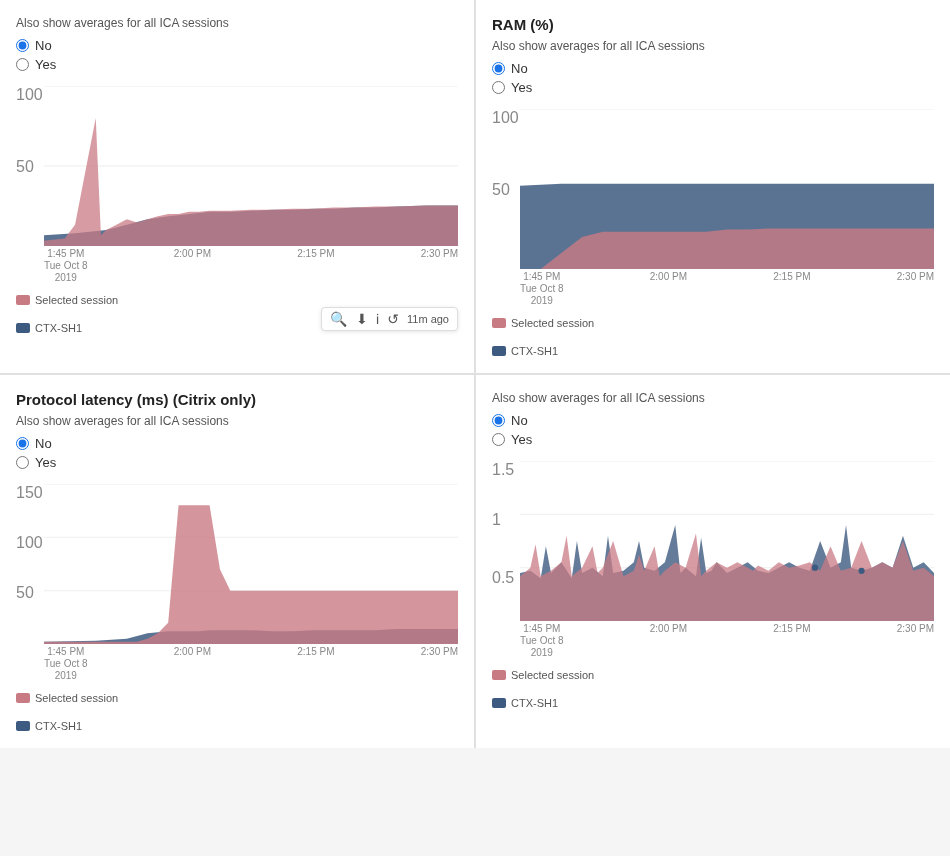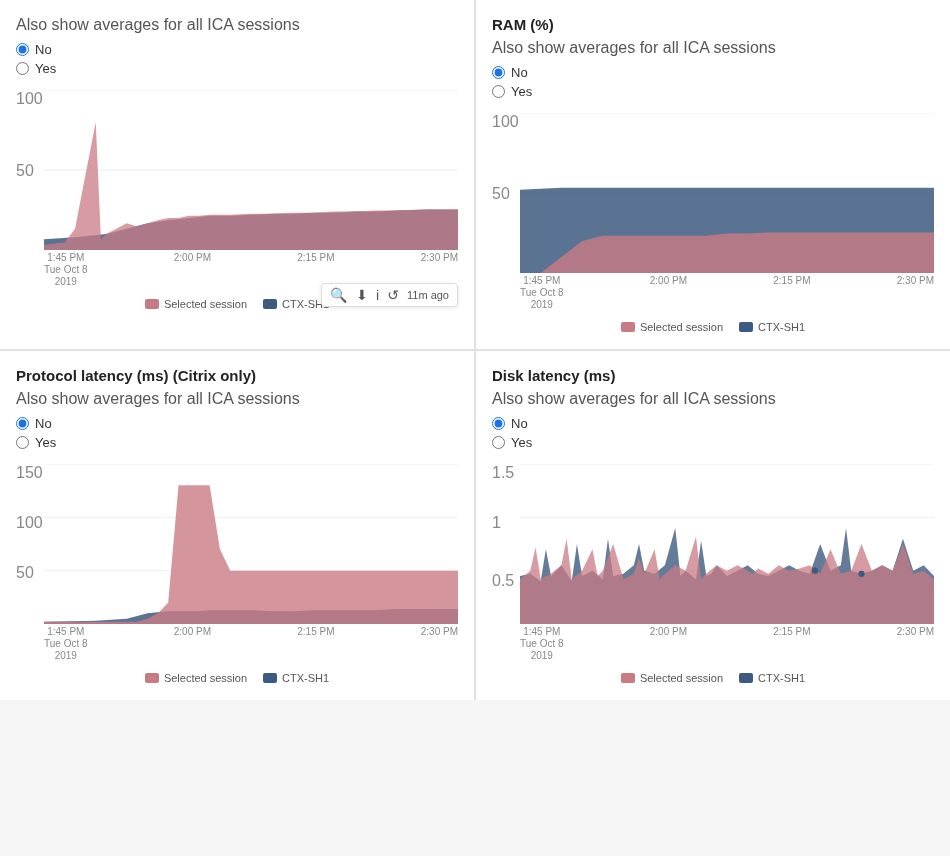--- a/index.html
+++ b/index.html
@@ -21,21 +21,21 @@
       padding: 16px;
       position: relative;
     }
     .panel-title {
       font-size: 15px;
       font-weight: 600;
       color: #222;
       margin-bottom: 6px;
     }
     .subtitle {
-      font-size: 16px;
+      font-size: 12px;
       color: #555;
       margin-bottom: 8px;
     }
     .radio-group {
       margin-bottom: 14px;
     }
     .radio-item {
       display: flex;
       align-items: center;
       margin-bottom: 4px;
@@ -74,20 +74,21 @@
       text-align: center;
       line-height: 1.2;
     }
     .legend {
       display: flex;
       gap: 16px;
       margin-top: 8px;
       justify-content: center;
       font-size: 11px;
       color: #555;
+      flex-direction: column;
     }
     .legend-item {
       display: flex;
       align-items: center;
       gap: 5px;
     }
     .legend-swatch {
       width: 14px;
       height: 10px;
       border-radius: 2px;
@@ -271,21 +272,20 @@
         <span>Selected session</span>
       </div>
       <div class="legend-item">
         <div class="legend-swatch" style="background:#3d5a80"></div>
         <span>CTX-SH1</span>
       </div>
     </div>
   </div>
 
   <div class="panel">
-    <div class="panel-title">Disk latency (ms)</div>
     <div class="subtitle">Also show averages for all ICA sessions</div>
     <div class="radio-group">
       <label class="radio-item">
         <input type="radio" name="disk_avg" value="no" checked="" style="">
         <span>No</span>
       </label>
       <label class="radio-item">
         <input type="radio" name="disk_avg" value="yes" style="">
         <span>Yes</span>
       </label>

